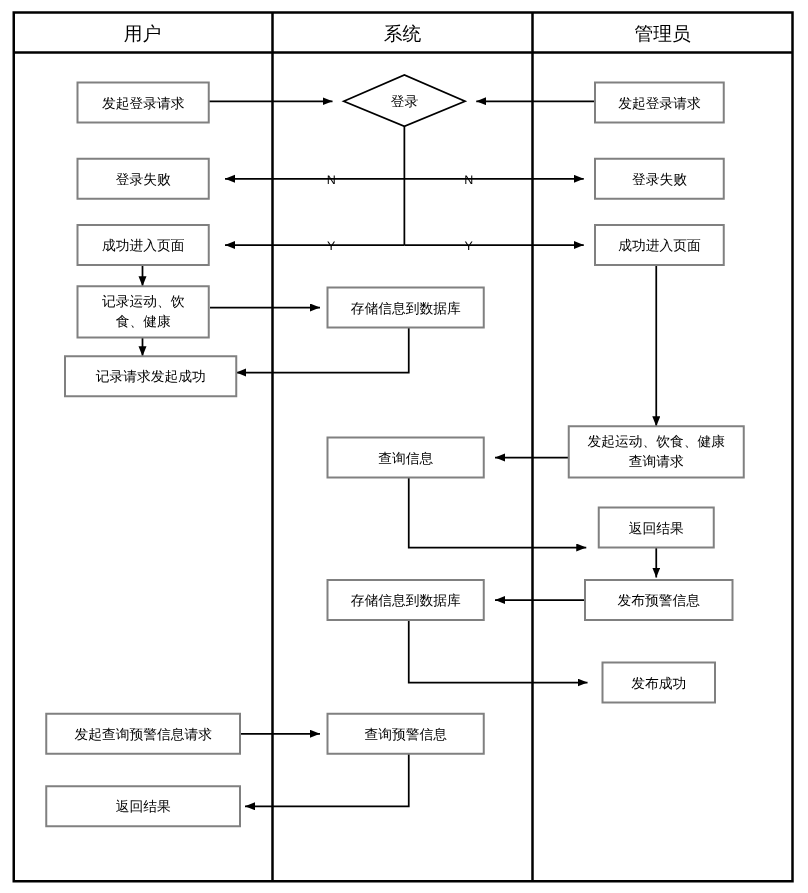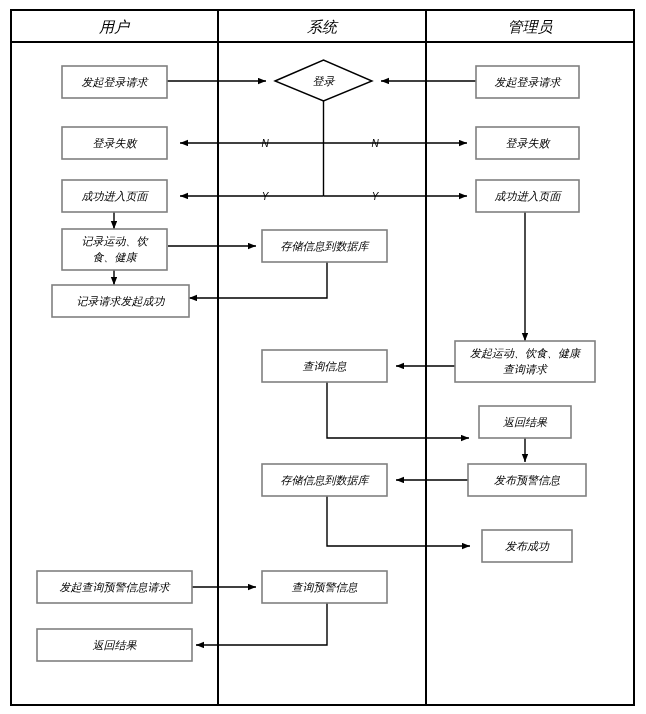--- a/index.html
+++ b/index.html
@@ -1,18 +1,18 @@
 <!DOCTYPE html>
 <html><head>
 <meta charset="utf-8">
 <style>
   html,body{margin:0;padding:0;background:#ffffff;}
   body{width:646px;height:714px;overflow:hidden;
        font-family:"Liberation Sans","DejaVu Sans",sans-serif;}
-  #diagram{position:relative;width:646px;height:714px;font-style:italic;}
+  #diagram{position:relative;width:646px;height:714px;}
   svg{display:block;}
   .lane-title{font-size:15px;fill:#000;}
   .node-text{font-size:11px;fill:#000;}
   .edge-label{font-size:10px;fill:#000;}
 </style>
 </head>
 <body>
 
 <div id="diagram">
 <svg width="646" height="714" viewBox="0 0 646 714" xmlns="http://www.w3.org/2000/svg">

